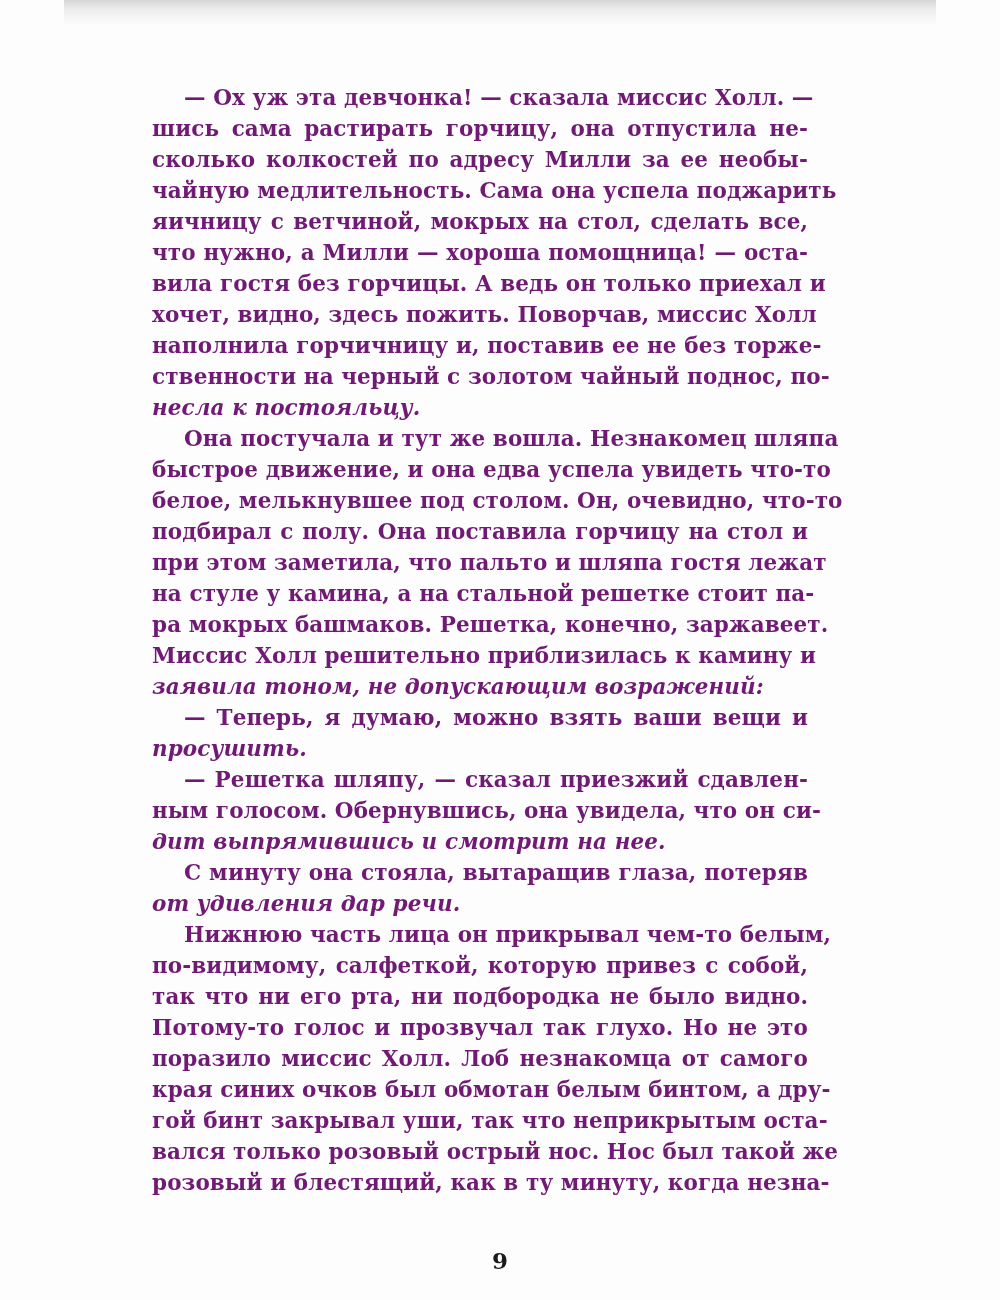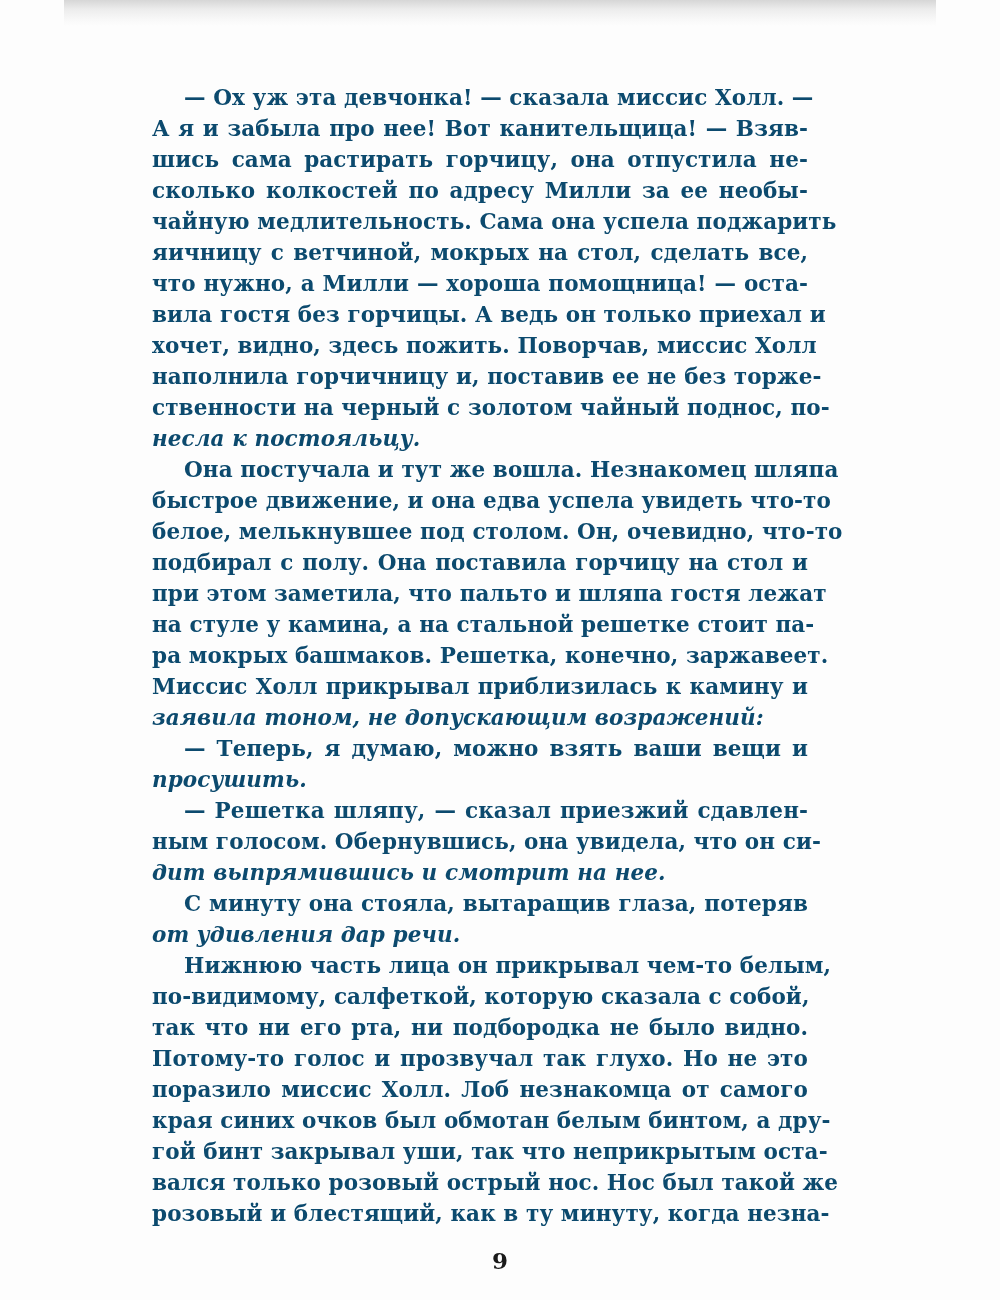--- a/index.html
+++ b/index.html
@@ -16,21 +16,21 @@
   }
   .page {
     position:absolute; left:152px; top:82px; width:656px;
   }
   .line {
     display:block;
     height:31px;
     line-height:31px;
     font-size:21.5px;
     font-weight:bold;
-    color:#0c4a6e;
+    color:#701a75;
     white-space:nowrap;
     text-align:justify;
     text-align-last:justify;
     letter-spacing:0.1px;
     -webkit-font-smoothing:antialiased;
   }
   .line.indent { padding-left:32px; }
   .line.last { text-align-last:left;font-style:italic; }
   .page-number {
     position:absolute; left:0; width:1000px; top:1247px;
@@ -38,49 +38,48 @@
     font-size:23px; font-weight:bold; color:#1a1a1a;
   }
 </style>
 </head>
 <body>
 
 <div class="top-shadow"></div>
 
 <div class="page" id="page-body">
     <span class="line indent">— Ох уж эта девчонка! — сказала миссис Холл. —</span>
-    <span class="line">А я и забыла про нее! Вот канительщица! — Взяв-</span>
     <span class="line">шись сама растирать горчицу, она отпустила не-</span>
     <span class="line">сколько колкостей по адресу Милли за ее необы-</span>
     <span class="line">чайную медлительность. Сама она успела поджарить</span>
     <span class="line">яичницу с ветчиной, мокрых на стол, сделать все,</span>
     <span class="line">что нужно, а Милли — хороша помощница! — оста-</span>
     <span class="line">вила гостя без горчицы. А ведь он только приехал и</span>
     <span class="line">хочет, видно, здесь пожить. Поворчав, миссис Холл</span>
     <span class="line">наполнила горчичницу и, поставив ее не без торже-</span>
     <span class="line">ственности на черный с золотом чайный поднос, по-</span>
     <span class="line last">несла к постояльцу.</span>
     <span class="line indent">Она постучала и тут же вошла. Незнакомец шляпа</span>
     <span class="line">быстрое движение, и она едва успела увидеть что-то</span>
     <span class="line">белое, мелькнувшее под столом. Он, очевидно, что-то</span>
     <span class="line">подбирал с полу. Она поставила горчицу на стол и</span>
     <span class="line">при этом заметила, что пальто и шляпа гостя лежат</span>
     <span class="line">на стуле у камина, а на стальной решетке стоит па-</span>
     <span class="line">ра мокрых башмаков. Решетка, конечно, заржавеет.</span>
-    <span class="line">Миссис Холл прикрывал приблизилась к камину и</span>
+    <span class="line">Миссис Холл решительно приблизилась к камину и</span>
     <span class="line last">заявила тоном, не допускающим возражений:</span>
     <span class="line indent">— Теперь, я думаю, можно взять ваши вещи и</span>
     <span class="line last">просушить.</span>
     <span class="line indent">— Решетка шляпу, — сказал приезжий сдавлен-</span>
     <span class="line">ным голосом. Обернувшись, она увидела, что он си-</span>
     <span class="line last">дит выпрямившись и смотрит на нее.</span>
     <span class="line indent">С минуту она стояла, вытаращив глаза, потеряв</span>
     <span class="line last">от удивления дар речи.</span>
     <span class="line indent">Нижнюю часть лица он прикрывал чем-то белым,</span>
-    <span class="line">по-видимому, салфеткой, которую сказала с собой,</span>
+    <span class="line">по-видимому, салфеткой, которую привез с собой,</span>
     <span class="line">так что ни его рта, ни подбородка не было видно.</span>
     <span class="line">Потому-то голос и прозвучал так глухо. Но не это</span>
     <span class="line">поразило миссис Холл. Лоб незнакомца от самого</span>
     <span class="line">края синих очков был обмотан белым бинтом, а дру-</span>
     <span class="line">гой бинт закрывал уши, так что неприкрытым оста-</span>
     <span class="line">вался только розовый острый нос. Нос был такой же</span>
     <span class="line">розовый и блестящий, как в ту минуту, когда незна-</span>
   </div>
 
 <div class="page-number">9</div>

